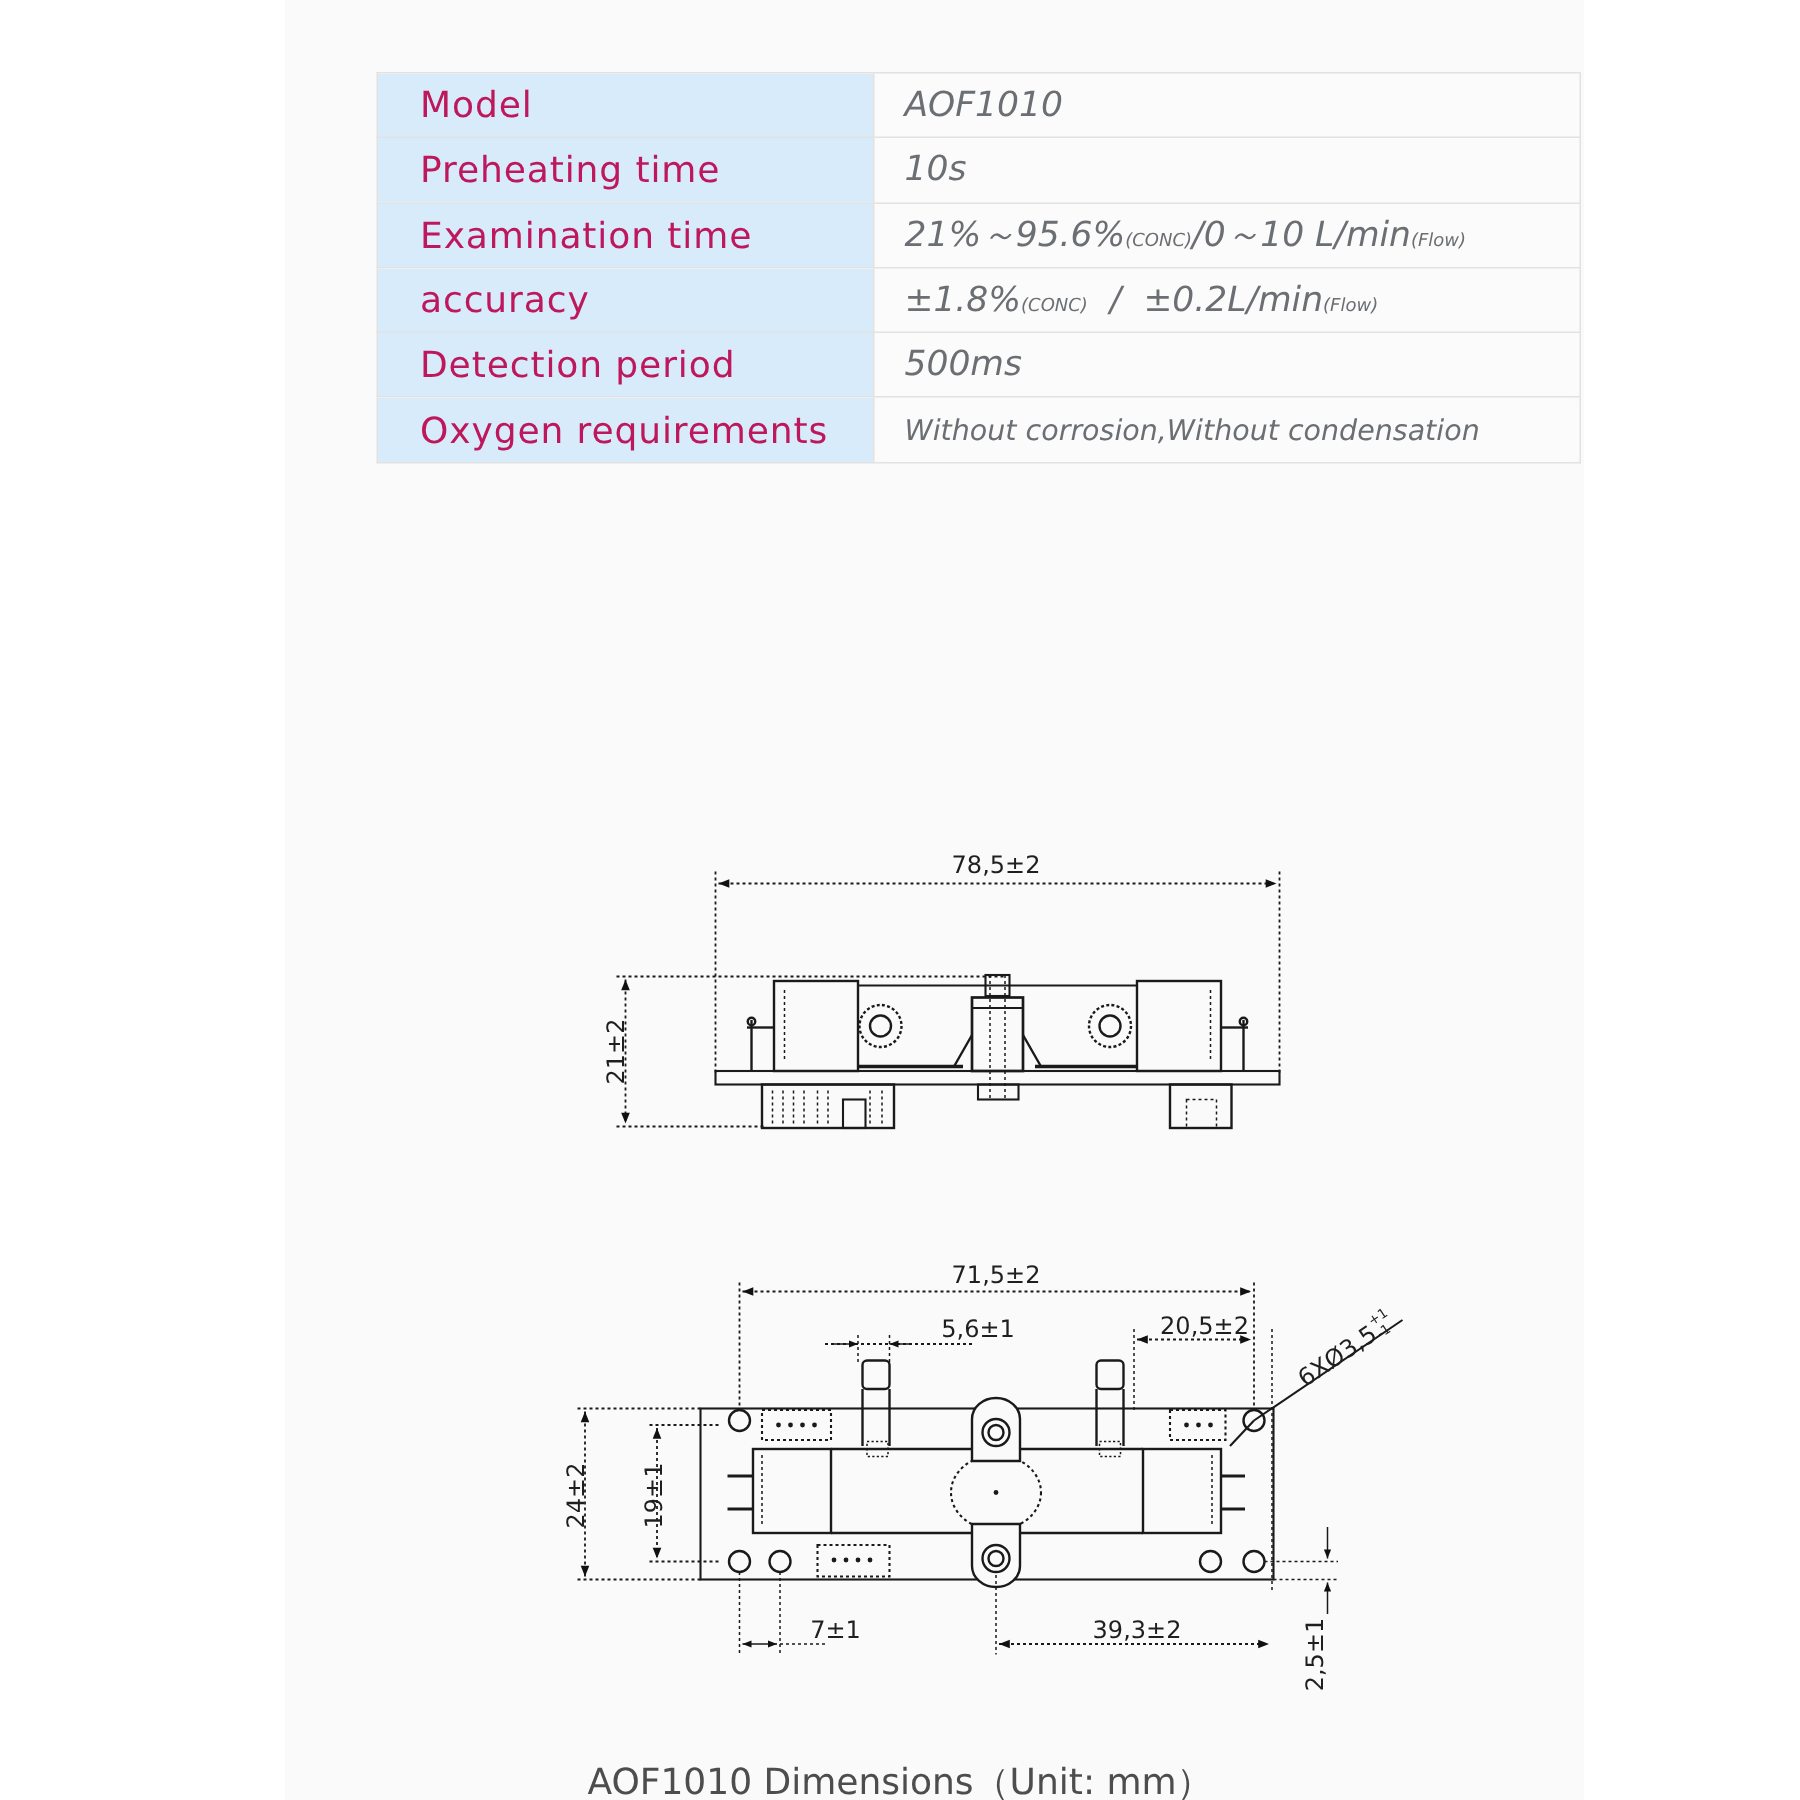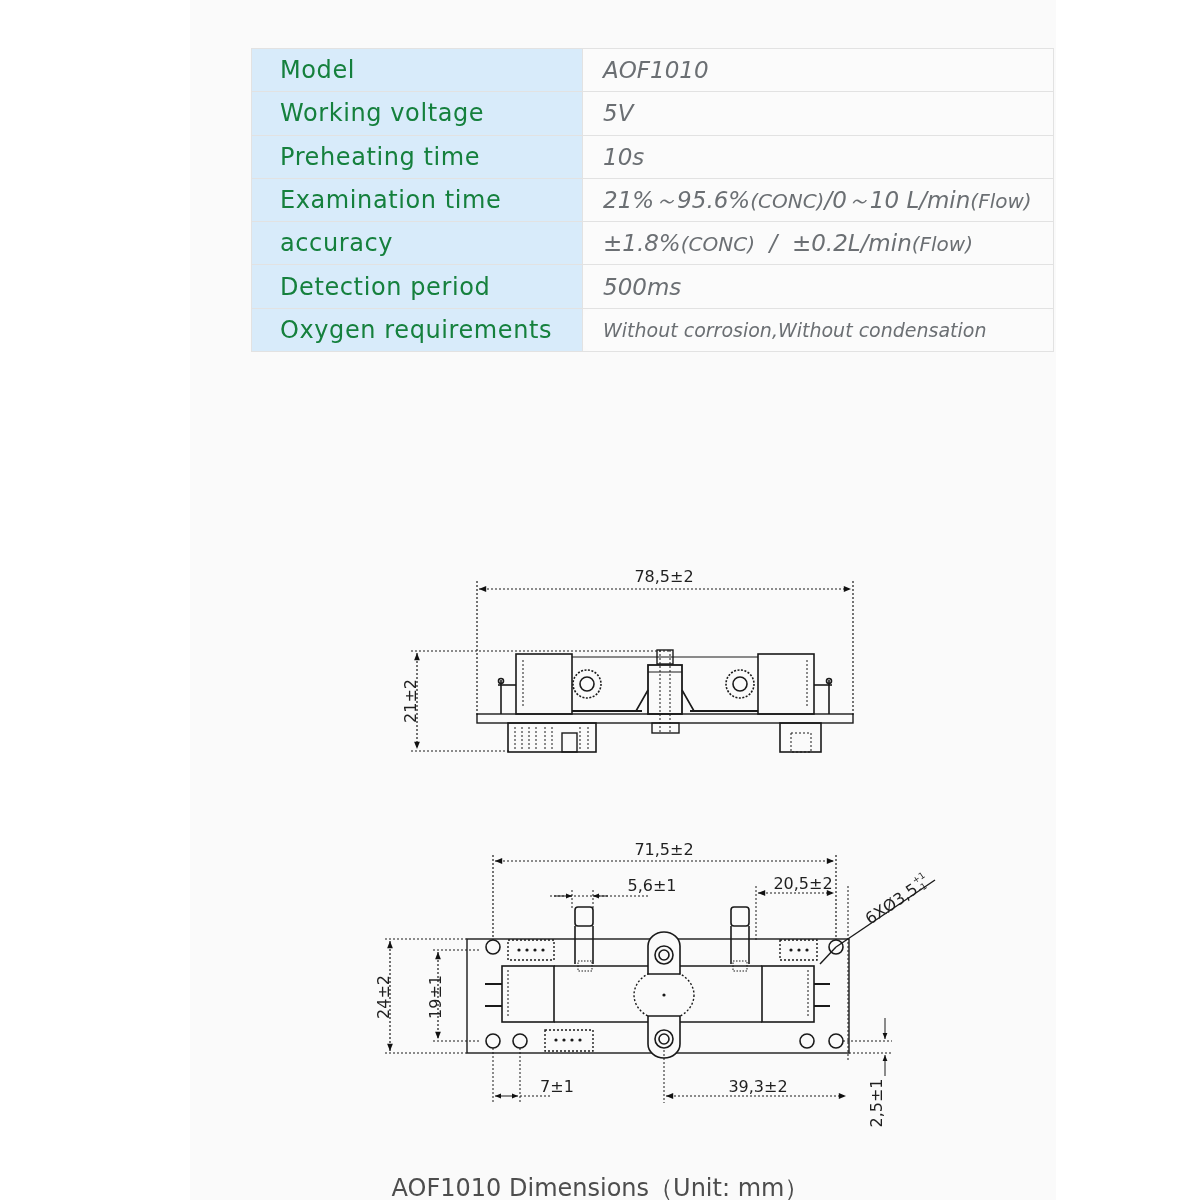--- a/index.html
+++ b/index.html
@@ -12,49 +12,45 @@
   }
   .spec-table {
     position: absolute; left: 251px; top: 48px; width: 803px;
     border-collapse: collapse; table-layout: fixed;
   }
   .spec-table td {
     height: 43.3px; padding: 0; border: 1.5px solid #e2e2e2; vertical-align: middle;
     white-space: nowrap; overflow: hidden;
   }
   .spec-table td.k {
-    width: 331px; background: #d8ebfa; color: #15803d; font-size: 24px; letter-spacing: 0.6px;
+    width: 331px; background: #d8ebfa; color: #be185d; font-size: 24px; letter-spacing: 0.6px;
     padding-left: 28px; box-sizing: border-box; margin-top: 20px;
   }
   .spec-table td.v {
     background: #fbfbfb; color: #6b6f73; font-size: 23px; padding-left: 20px; box-sizing: border-box; font-style: italic;
   }
-  .spec-table td.v .sm { font-size: 20px; }
+  .spec-table td.v .sm { font-size: 12px; }
   .spec-table td.v.small-text { font-size: 19px; border-radius: 11px; }
   .drawing { position: absolute; left: 0; top: 0; }
   .caption {
     position: absolute; left: 0; width: 1200px; top: 1172px; text-align: center;
     font-size: 24px; color: #4d4d4d; white-space: pre;
   }
   svg text { font-family: "DejaVu Sans", "Liberation Sans", sans-serif; fill: #1f1f1f; }
 </style>
 </head>
 <body>
 
 <div class="panel"></div>
 
 <table class="spec-table">
   <tbody>
     <tr>
       <td class="k">Model</td>
       <td class="v">AOF1010</td>
-    </tr>
-    <tr>
-      <td class="k">Working voltage</td>
-      <td class="v">5V</td>
     </tr>
     <tr>
       <td class="k">Preheating time</td>
       <td class="v">10s</td>
     </tr>
     <tr>
       <td class="k">Examination time</td>
       <td class="v"><span>21%～95.6%</span><span class="sm">(CONC)</span><span>/0～10 L/min</span><span class="sm">(Flow)</span></td>
     </tr>
     <tr>

